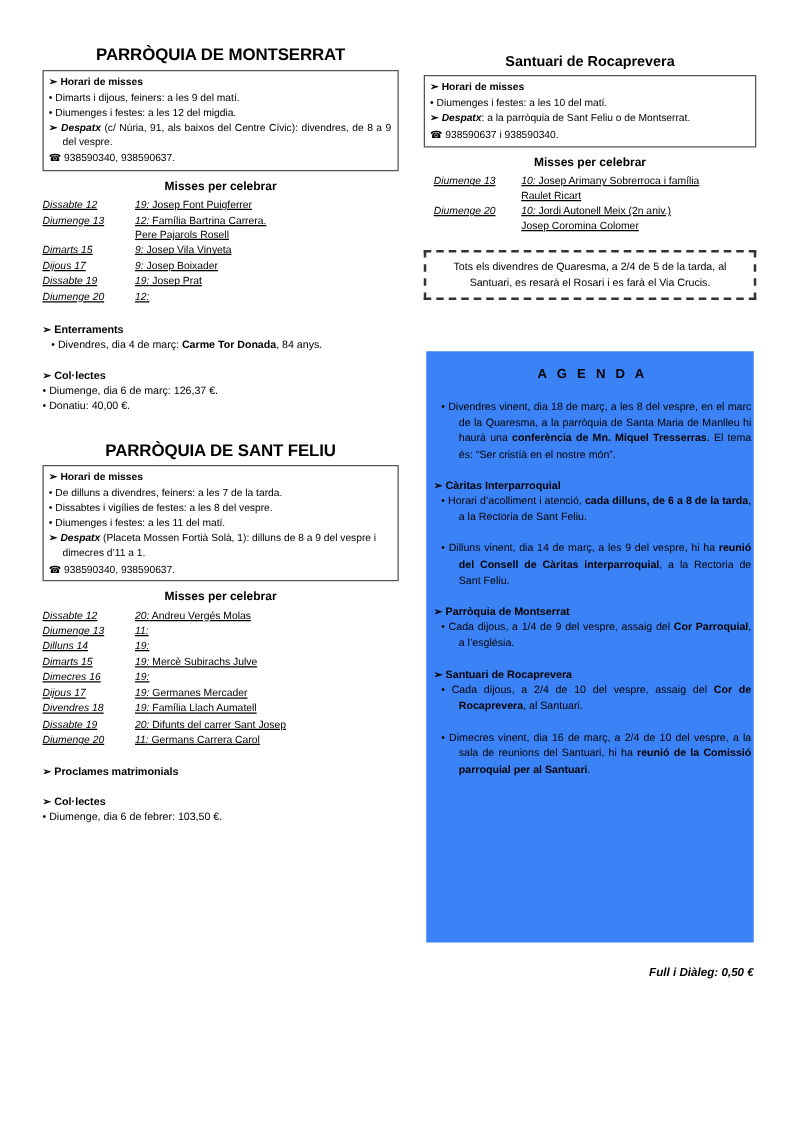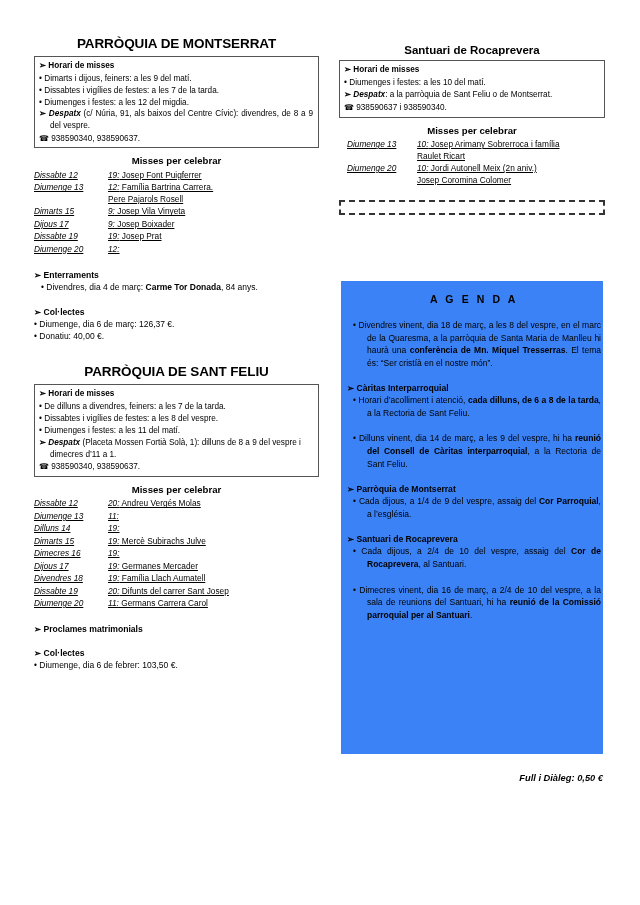--- a/index.html
+++ b/index.html
@@ -215,24 +215,20 @@
       <h1 class="parish-title">PARRÒQUIA DE MONTSERRAT</h1>
 
       <div class="info-box">
         <p class="ib-head">
           <span class="arrow">➢</span>
           <span>Horari de misses</span>
         </p>
         <p class="ib-line">
           <span class="dot">•</span>
           <span>Dimarts i dijous, feiners: a les 9 del matí.</span>
-        </p>
-        <p class="ib-line">
-          <span class="dot">•</span>
-          <span>Dissabtes i vigílies de festes: a les 7 de la tarda.</span>
         </p>
         <p class="ib-line">
           <span class="dot">•</span>
           <span>Diumenges i festes: a les 12 del migdia.</span>
         </p>
         <p class="ib-line just">
           <span class="arrow">➢</span>
           <b class="desp">Despatx</b><span> (c/ Núria, 91, als baixos del Centre Cívic): divendres, de 8 a 9 del vespre.</span>
         </p>
         <p class="phone-line">
@@ -422,20 +418,21 @@
             <td class="desc"><span class="hr-time">10:</span> Josep Arimany Sobrerroca i família<br>Raulet Ricart</td>
           </tr>
           <tr>
             <td class="day">Diumenge 20</td>
             <td class="desc"><span class="hr-time">10:</span> Jordi Autonell Meix (2n aniv.)<br>Josep Coromina Colomer</td>
           </tr>
         </tbody>
     </table>
 
     <div class="quaresma">
+      <p>Tots els divendres de Quaresma, a 2/4 de 5 de la tarda, al Santuari, es resarà el Rosari i es farà el Via Crucis.</p>
     </div>
 
   </div>
 
   <div class="agenda">
     <div class="agenda-title">A G E N D A</div>
     <div id="agenda-groups">
         <div class="ag-group">
           <p class="ag-item"><span class="dot">•</span> <span>Divendres vinent, dia 18 de març, a les 8 del vespre, en el marc de la Quaresma, a la parròquia de Santa Maria de Manlleu hi haurà una </span><b>conferència de Mn. Miquel Tresserras</b><span>. El tema és: “Ser cristíà en el nostre món”.</span></p>
         </div>

